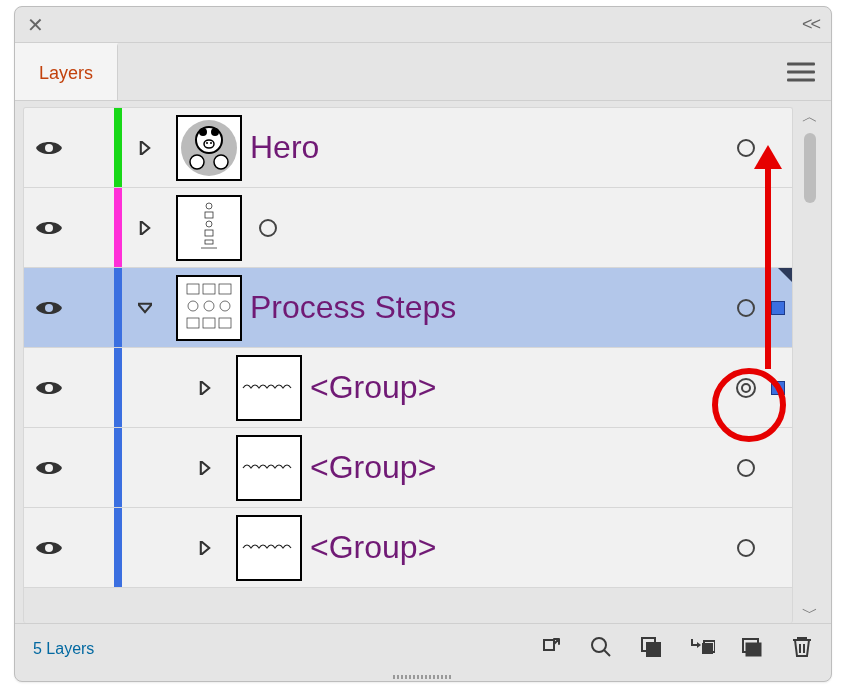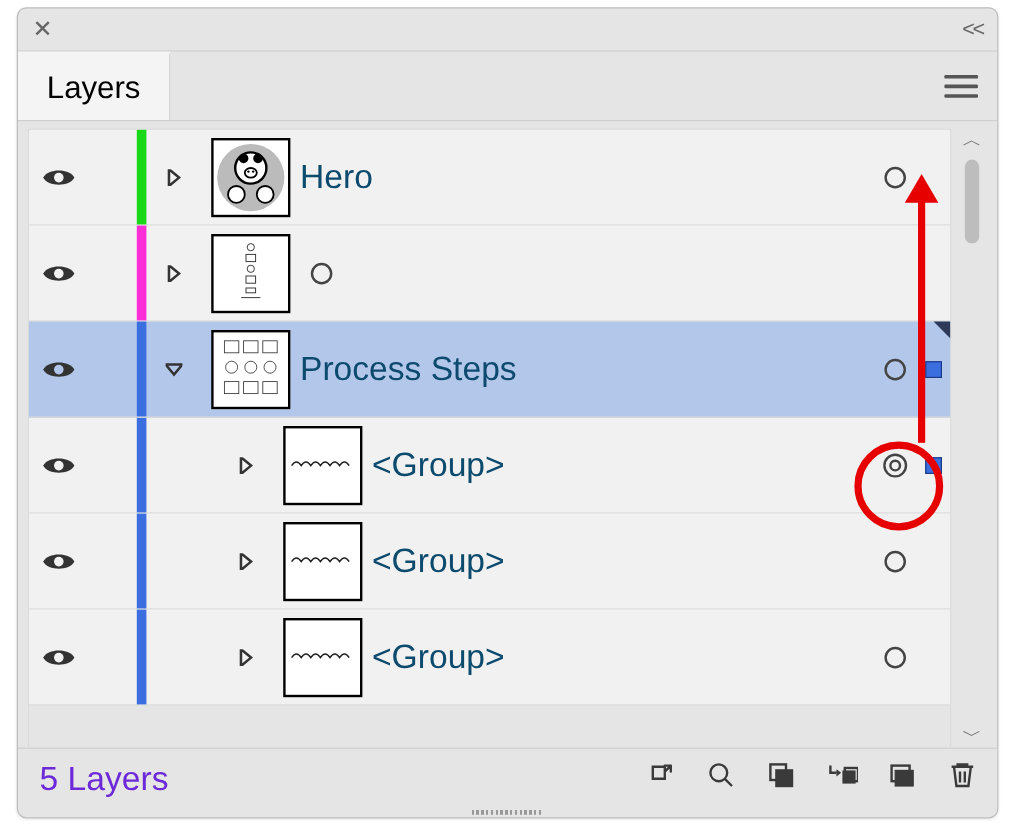--- a/index.html
+++ b/index.html
@@ -39,22 +39,22 @@
     border-bottom: 1px solid #cfcfcf;
     position: relative;
   }
   .tab {
     background: #f4f4f4;
     border-right: 1px solid #cfcfcf;
     border-top: 3px solid transparent;
     padding: 0 24px;
     display: flex;
     align-items: center;
-    font-size: 26px;
-    color: #000000;
+    font-size: 18px;
+    color: #c2410c;
   }
   .hamburger {
     position: absolute;
     right: 16px;
     top: 50%;
     transform: translateY(-50%);
     width: 28px;
     cursor: pointer;
   }
   .hamburger div { height: 3px; background: #555; margin: 5px 0; border-radius: 1px; }
@@ -78,42 +78,42 @@
     height: 80px;
     border-bottom: 1px solid #d7d7d7;
     background: #f1f1f1;
   }
   .row.selected { background: #b3c7ea; }
   .col-vis { width: 50px; display:flex; justify-content:center; }
   .col-lock { width: 40px; display:flex; justify-content:center; }
   .col-color { width: 8px; height: 100%; }
   .col-disc { width: 46px; display:flex; justify-content:center; align-items:center; font-size: 20px; color:#333; cursor:pointer; }
   .col-thumb { width: 66px; height: 66px; border:2px solid #000; background:#fff; margin: 0 8px; display:flex; align-items:center; justify-content:center; overflow:hidden; font-size:10px; line-height:1;}
-  .col-name { flex: 1; font-size: 28px; color: #0c4a6e; }
+  .col-name { flex: 1; font-size: 32px; color: #701a75; }
   .col-target { width: 36px; display:flex; justify-content:center; }
   .col-sel { width: 28px; display:flex; justify-content:center; }
   .ring { width: 18px; height: 18px; border: 2px solid #444; border-radius: 50%; }
   .scrollbar {
     position: absolute;
     right: 10px; top: 6px; bottom: 0; width: 22px;
     display: flex; flex-direction: column; align-items: center;
   }
   .scroll-btn { width: 20px; height: 20px; display:flex; align-items:center; justify-content:center; color:#777; font-size: 16px; cursor:pointer; }
   .scroll-track { flex:1; width: 16px; position: relative; }
   .scroll-thumb { position:absolute; top: 6px; left: 2px; width: 12px; height: 70px; background: #bdbdbd; border-radius: 6px; }
   .footer {
     height: 50px;
     border-top: 1px solid #cfcfcf;
     display: flex;
     align-items: center;
     justify-content: space-between;
     padding: 0 18px;
     background: #e5e5e5;
   }
-  .footer-left { font-size: 28px; color: #6d28d9; }
+  .footer-left { font-size: 16px; color: #0369a1; }
   .footer-icons { display:flex; gap: 26px; align-items:center; }
   .footer-icons svg { stroke: #3a3a3a; fill: none; }
   .gripper { height: 8px; display:flex; justify-content:center; align-items:center; }
   .gripper span { width: 60px; height: 4px; background: repeating-linear-gradient(90deg,#999 0,#999 2px,transparent 2px,transparent 4px); }
   .indent { width: 60px; }
   .eye svg { width: 28px; height: 18px; }
   .annotation-circle {
     position: absolute;
     left: 712px; top: 368px;
     width: 74px; height: 74px;

